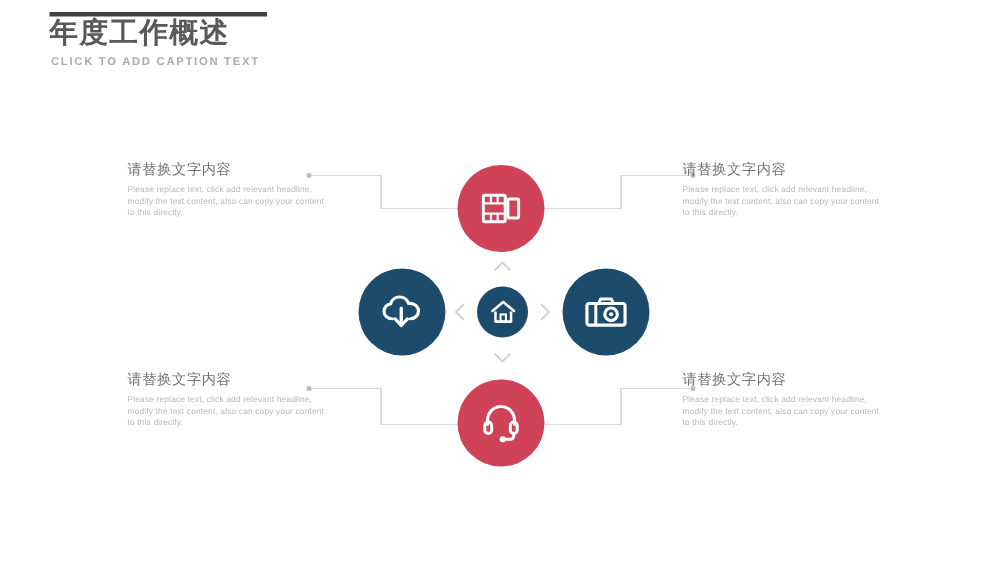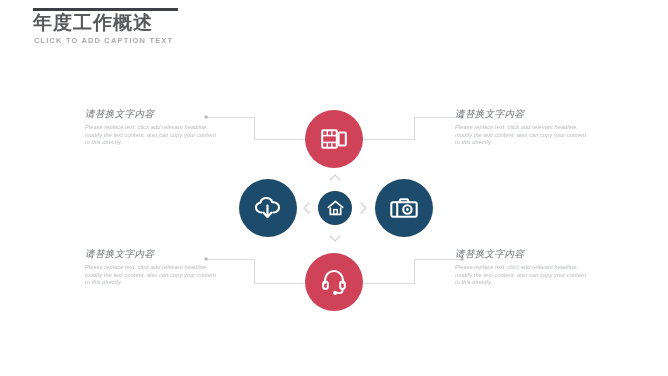--- a/index.html
+++ b/index.html
@@ -25,21 +25,21 @@
   }
   .subtitle{
     font-size:7.5px;color:#a9abae;letter-spacing:1.15px;
     margin:2px 0 0 1px;white-space:nowrap;font-weight:bold;
   }
 
   
   .connectors{position:absolute;left:0;top:0;width:668px;height:376px;}
 
   
-  .txtblock{position:absolute;width:132px;font-style:italic;}
+  .txtblock{position:absolute;width:132px;}
   .txtblock .h{
     font-size:9.5px;color:#6f7276;letter-spacing:.4px;
     margin:0 0 4px 0;line-height:12px;white-space:nowrap;
   }
   .txtblock .p{
     font-size:5.6px;color:#b6b8bb;line-height:7.6px;margin:0;
     letter-spacing:.1px;
   }
   .tl{left:85px;top:108px;}
   .tr{left:455px;top:108px;}

